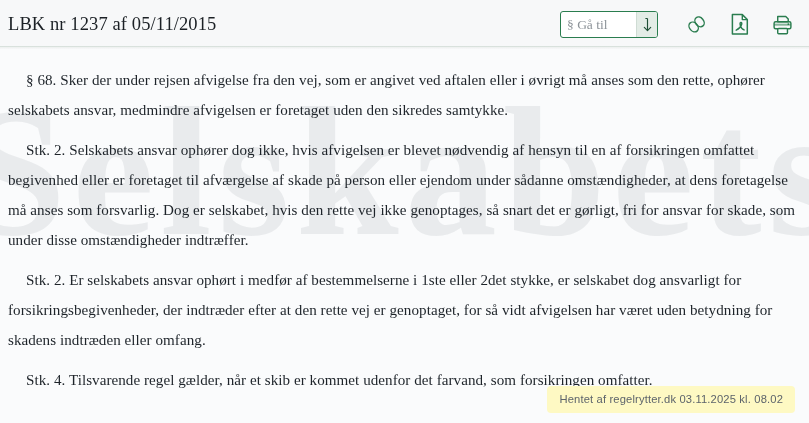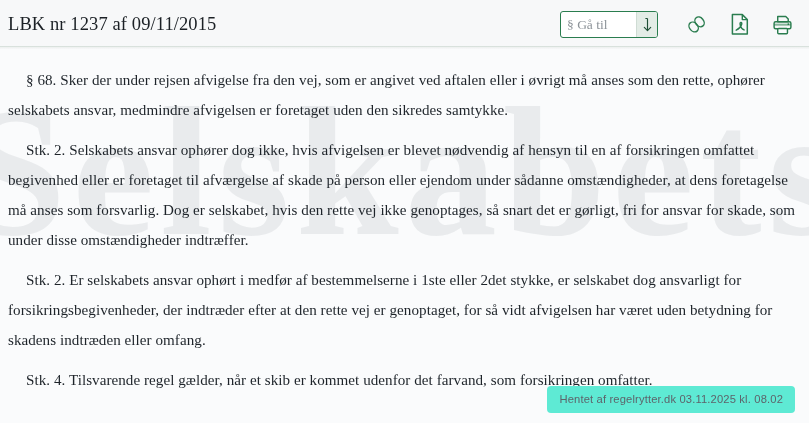--- a/index.html
+++ b/index.html
@@ -161,40 +161,40 @@
   }
   p.para.last { margin-bottom: 0; }
   .marker { }
   .marker.roman { font-style: normal; }
 
   
   .footer-badge {
     position: absolute;
     right: 14px;
     bottom: 10px;
-    background: #5eead4;
+    background: #fef9c3;
     color: #5d646b;
     font-family: "Liberation Sans", "DejaVu Sans", sans-serif;
     font-size: 11.2px;
     letter-spacing: .15px;
     padding: 7px 12px 8px 12px;
     border-radius: 4px;
     white-space: nowrap;
     z-index: 6;
   }
 </style>
 </head>
 <body>
 
 <div id="page">
 
   <div class="watermark">Selskabets</div>
 
   <div class="header">
-    <div class="doc-title">LBK nr 1237 af 09/11/2015</div>
+    <div class="doc-title">LBK nr 1237 af 05/11/2015</div>
 
     <div class="toolbar">
 
       <div class="goto-wrap">
         <input class="goto-input" type="text" placeholder="§ Gå til" style="">
         <button class="goto-btn">
           <span>
             <svg width="13" height="16" viewBox="0 0 13 16" aria-hidden="true">
               <path d="M6.5 1.5 L6.5 13" stroke="#1f4f36" stroke-width="1.15" fill="none"></path>
               <path d="M6.5 1.5 L4.4 1.5" stroke="#1f4f36" stroke-width="1.15" fill="none"></path>

